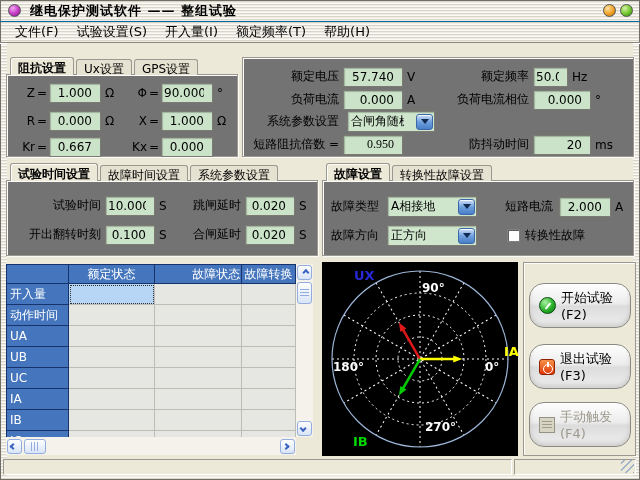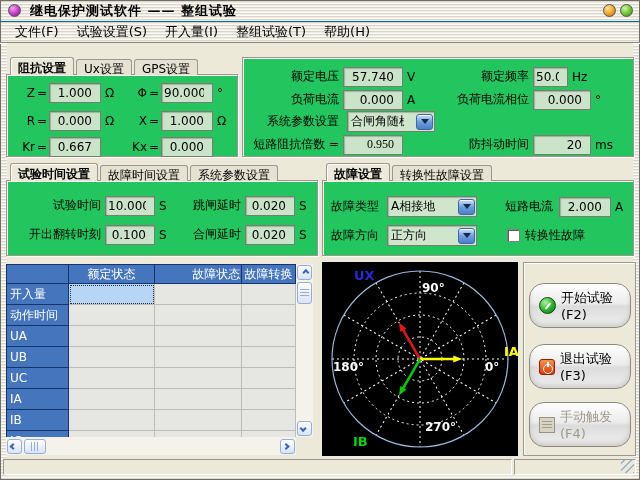--- a/index.html
+++ b/index.html
@@ -22,21 +22,21 @@
     border-bottom:1px solid #8a887e; box-shadow:0 1px 0 #ffffff; display:flex; align-items:center; padding-left:6px; }
   .menu-item { font-size:13px; color:#000; padding:0 9px; line-height:20px; }
   .client { position:absolute; left:7px; top:43px; width:626px; height:433px; background:#ece9d8; }
   
   .panel { position:absolute; }
   .tabs { position:absolute; left:4px; top:0; height:18px; display:flex; align-items:flex-end; z-index:2; }
   .tab { height:16px; padding:1px 7px 0 7px; font-size:12px; background:#e6e2d2; border:1px solid #9a9890;
     border-bottom:none; border-radius:3px 3px 0 0; margin-right:2px; white-space:nowrap; }
   .tab.active { height:18px; padding-top:2px; font-weight:bold; background:#ece9d8; box-shadow:inset 1px 1px 0 #fdfcf8; }
   .box { position:absolute; left:0; right:0; top:17px; bottom:0; border:1px solid #9a9890;
-    background:#22c55e; box-shadow:inset 1px 1px 0 #fdfcf8, 1px 1px 0 rgba(255,255,255,.8); }
+    background:#737373; box-shadow:inset 1px 1px 0 #fdfcf8, 1px 1px 0 rgba(255,255,255,.8); }
   .box.notabs { top:0; }
   .row { position:absolute; left:0; right:0; display:flex; align-items:center; height:21px; }
   .lbl { font-size:12px; color:#000; text-align:right; white-space:nowrap; }
   .eq { font-size:12px; text-align:center; }
   input.field { height:20px; background:#cbe3c9; border:1px solid #7b7b73;
     box-shadow:inset 1px 1px 1px rgba(0,0,0,.22); font-size:12px; text-align:right; padding:0 8px 0 2px; color:#000; }
   .unit { font-size:12px; padding-left:4px; white-space:nowrap; }
   
   .combo { height:21px; background:#cfe6cd; border:1px solid #7b7b73; box-shadow:inset 1px 1px 1px rgba(0,0,0,.22);
     display:flex; align-items:center; }
@@ -117,21 +117,21 @@
   <span class="tb-right">
     <span class="orb orb-orange"></span>
     <span class="orb orb-green"></span>
   </span>
 </div>
 
 <div class="menubar">
   <span class="menu-item">文件(F)</span>
   <span class="menu-item">试验设置(S)</span>
   <span class="menu-item">开入量(I)</span>
-  <span class="menu-item">整组试验(T)</span>
+  <span class="menu-item">额定频率(T)</span>
   <span class="menu-item">帮助(H)</span>
 </div>
 
 <div class="client"></div>
 
 <div class="panel" style="left:6px; top:57px; width:232px; height:100px;">
   <div class="tabs">
     <span class="tab active">阻抗设置</span>
     <span class="tab">Ux设置</span>
     <span class="tab">GPS设置</span>

